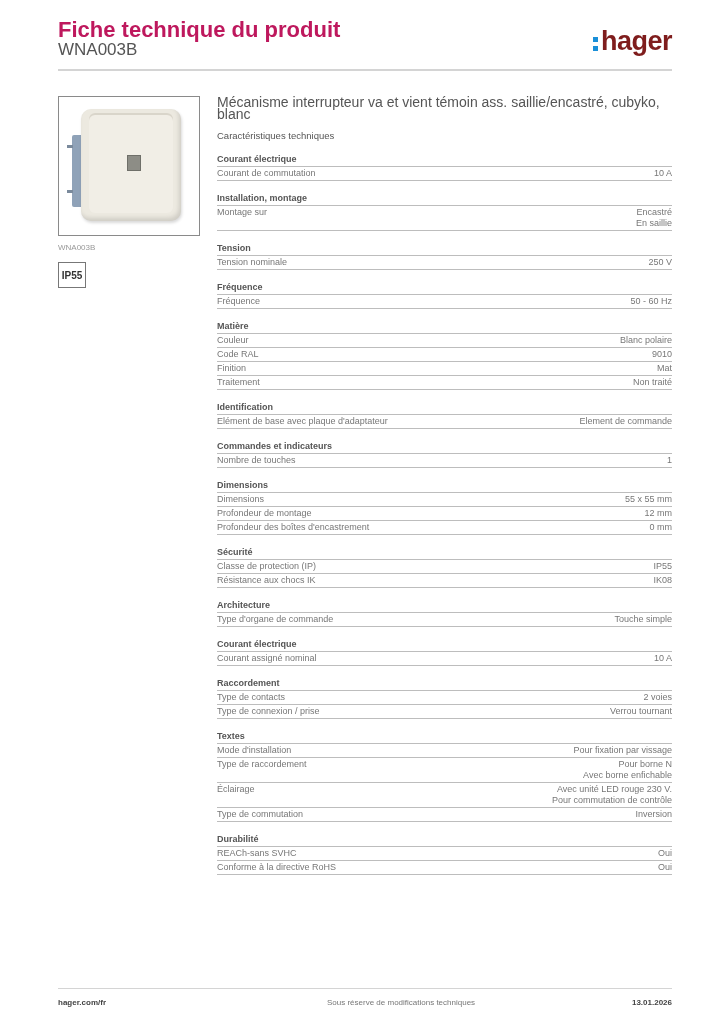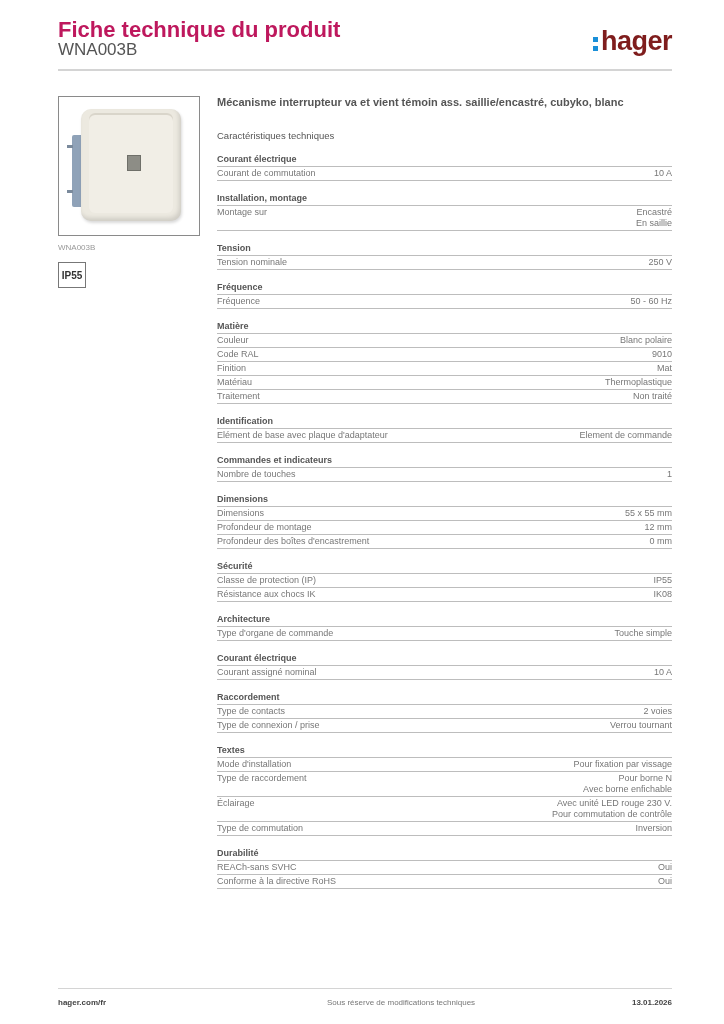--- a/index.html
+++ b/index.html
@@ -39,21 +39,21 @@
   }
   .switch-led { position: absolute; left: 68px; top: 58px; width: 12px; height: 14px; background: #8d8d86; border: 1px solid #6f6f69; }
   .image-caption { position: absolute; left: 58px; top: 243px; font-size: 8px; color: #999; }
   .ip-badge {
     position: absolute; left: 58px; top: 262px; width: 28px; height: 26px;
     border: 1px solid #777; box-sizing: border-box; font-size: 10px; font-weight: bold;
     color: #333; display: flex; align-items: center; justify-content: center;
   }
 
   .main { position: absolute; left: 217px; top: 96px; width: 455px; }
-  .description { font-size: 11px; font-weight: bold; color: #555; line-height: 12px; height: 12px; }
+  .description { font-size: 14px; font-weight: normal; color: #555; line-height: 12px; height: 12px; }
   .section-title { font-size: 9.5px; font-weight: normal; color: #555; margin-top: 22px; height: 12px; line-height: 12px; }
   .group { margin-top: 12px; }
   .group-title { font-size: 9px; font-weight: bold; color: #555; line-height: 11px; padding-bottom: 1px; border-bottom: 1px solid #bdbdbd; }
   .row { display: flex; justify-content: space-between; font-size: 9px; color: #777; line-height: 11px; padding: 1px 0 1px 0; border-bottom: 1px solid #bdbdbd; }
   .row .val { text-align: right; }
   .row .val div { line-height: 11px; }
 
   .footer-rule { position: absolute; left: 58px; top: 988px; width: 614px; height: 1px; background: #d4d4d4; }
   .footer { position: absolute; left: 58px; top: 998px; width: 614px; font-size: 8px; color: #777; }
   .footer .left { position: absolute; left: 0; font-weight: bold; color: #444; }
@@ -134,26 +134,20 @@
             <div>9010</div>
           </span>
         </div>
         <div class="row">
           <span class="label">Finition</span>
           <span class="val">
             <div>Mat</div>
           </span>
         </div>
         <div class="row">
-          <span class="label">Matériau</span>
-          <span class="val">
-            <div>Thermoplastique</div>
-          </span>
-        </div>
-        <div class="row">
           <span class="label">Traitement</span>
           <span class="val">
             <div>Non traité</div>
           </span>
         </div>
       </div>
       <div class="group">
         <div class="group-title">Identification</div>
         <div class="row">
           <span class="label">Elément de base avec plaque d'adaptateur</span>

